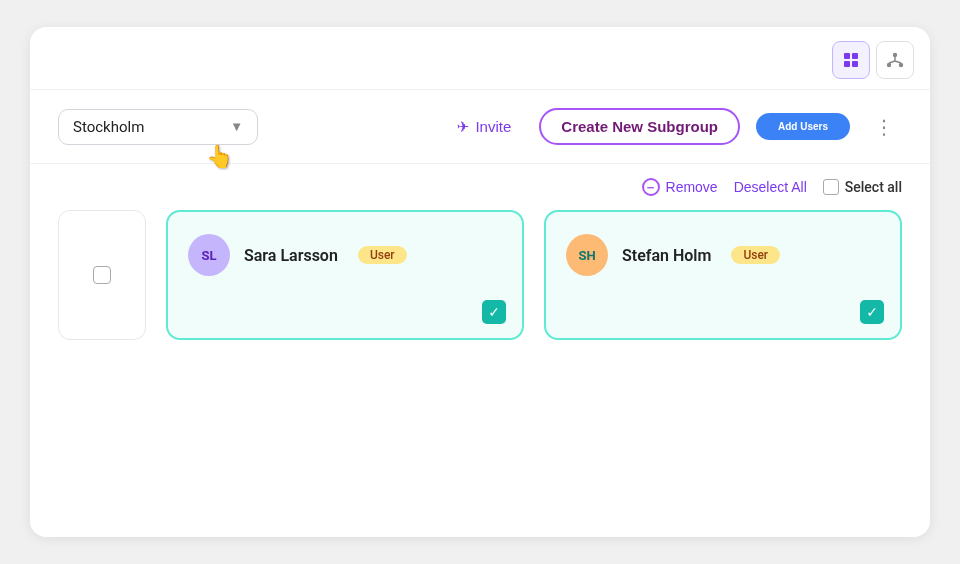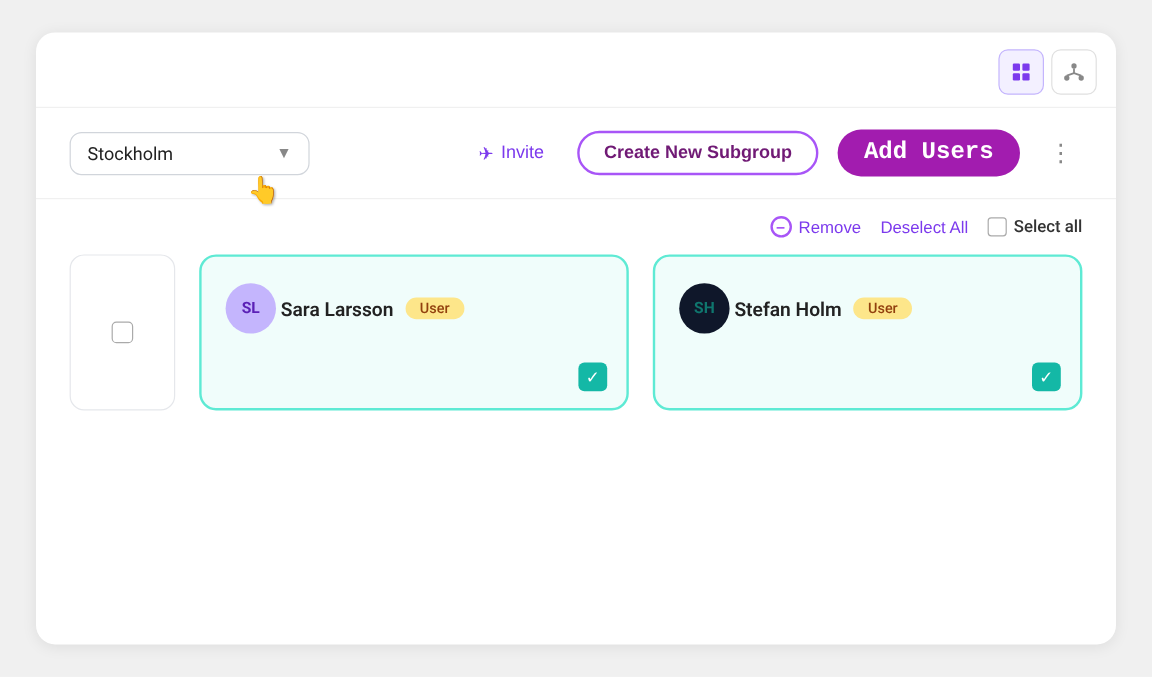--- a/index.html
+++ b/index.html
@@ -102,29 +102,28 @@
       background: transparent;
       border: 2px solid #a855f7;
       border-radius: 24px;
       color: #701a75;
       font-size: 15px;
       font-weight: 600;
       padding: 8px 20px;
       cursor: pointer;
     }
     .btn-add-users {
-      background: #a21caf;
+      background: #3b82f6;
       border: none;
       border-radius: 24px;
       color: #fff;
-      font-size: 20px;
+      font-size: 10px;
       font-weight: 600;
       padding: 8px 22px;
       cursor: pointer;
-      font-family: Liberation Mono, monospace;
     }
     .btn-more {
       background: transparent;
       border: none;
       cursor: pointer;
       font-size: 20px;
       color: #888;
       padding: 4px 8px;
     }
     
@@ -223,37 +222,37 @@
       background: #f0fdfb;
       min-height: 130px;
       padding: 22px 20px 16px 20px;
       display: flex;
       flex-direction: column;
       position: relative;
     }
     .user-card-header {
       display: flex;
       align-items: center;
-      gap: 4px;
+      gap: 14px;
     }
     .avatar {
       width: 42px;
       height: 42px;
       border-radius: 50%;
       background: #c4b5fd;
       display: flex;
       align-items: center;
       justify-content: center;
       font-size: 13px;
       font-weight: 700;
       color: #5b21b6;
       flex-shrink: 0;
     }
     .avatar.teal {
-      background: #0f172a;
+      background: #fdba74;
       color: #0f766e;
     }
     .user-name {
       font-size: 16px;
       font-weight: 600;
       color: #222;
       text-align: right;
     }
     .role-badge {
       background: #fde68a;

